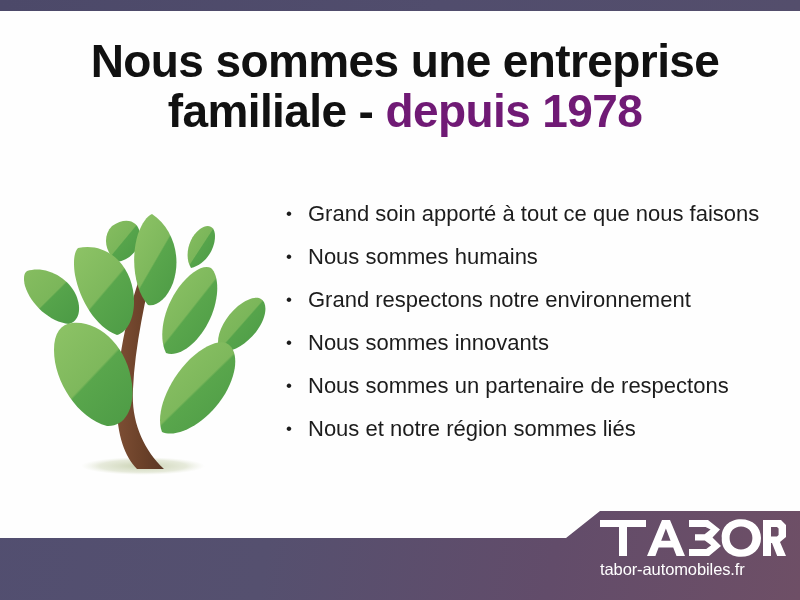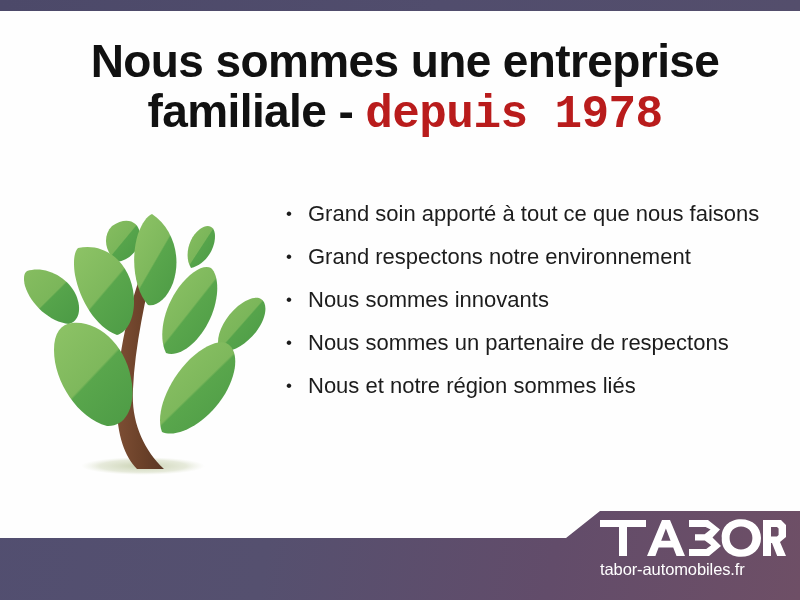--- a/index.html
+++ b/index.html
@@ -49,21 +49,21 @@
     top: 36px;
     width: 690px;
     text-align: center;
     font-size: 46px;
     font-weight: bold;
     line-height: 50px;
     letter-spacing: -0.6px;
     color: #111111;
   }
   .title-line { display: block; white-space: nowrap; }
-  .title-accent { color: #b91c1c; font-family: Liberation Mono, monospace; }
+  .title-accent { color: #701a75; }
   .title-dash { color: #111111; }
 
   
   .bullets {
     position: absolute;
     left: 286px;
     top: 192px;
     width: 480px;
     list-style: none;
     margin: 0;
@@ -186,20 +186,21 @@
       <path fill="url(#lfB)" d="M60 138 C 88 135, 116 163, 120 199 C 123 225, 112 242, 95 241
            C 66 233, 42 197, 42 165 C 42 148, 49 139, 60 138 Z"></path>
 
       <path fill="url(#lfB)" d="M214 158 C 226 163, 227 185, 213 209 C 196 237, 166 254, 150 247
            C 143 229, 155 197, 178 174 C 192 161, 206 155, 214 158 Z"></path>
     </svg>
   </div>
 
   <ul class="bullets">
     <li>Grand soin apporté à tout ce que nous faisons</li>
+    <li>Nous sommes humains</li>
     <li>Grand respectons notre environnement</li>
     <li>Nous sommes innovants</li>
     <li>Nous sommes un partenaire de respectons</li>
     <li>Nous et notre région sommes liés</li>
   </ul>
 
   <div class="footer-band"></div>
 
   <div class="logo">
     <svg class="logo-mark" viewBox="0 0 186 40" xmlns="http://www.w3.org/2000/svg">

